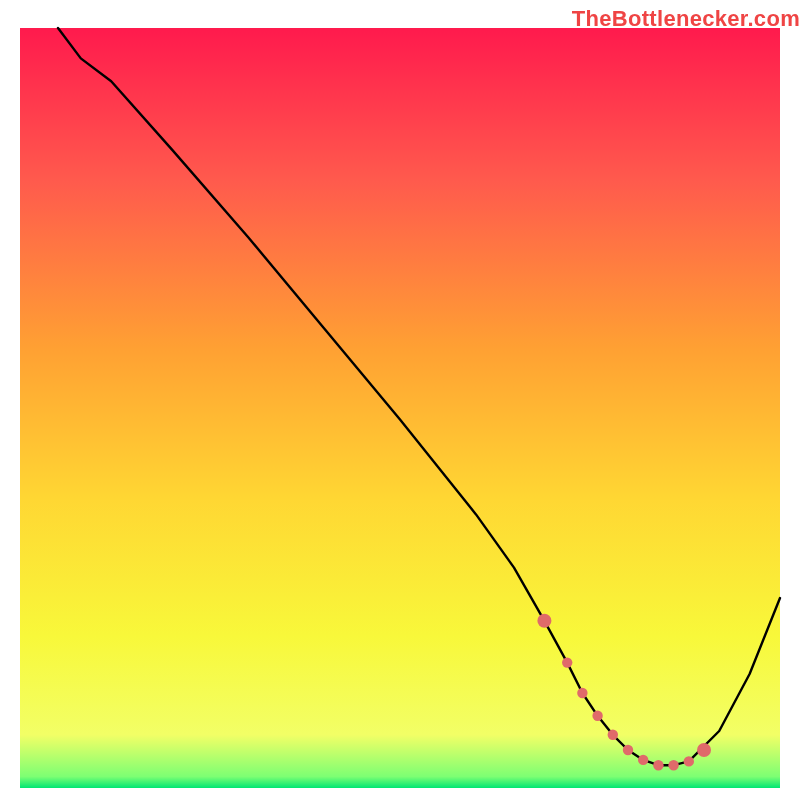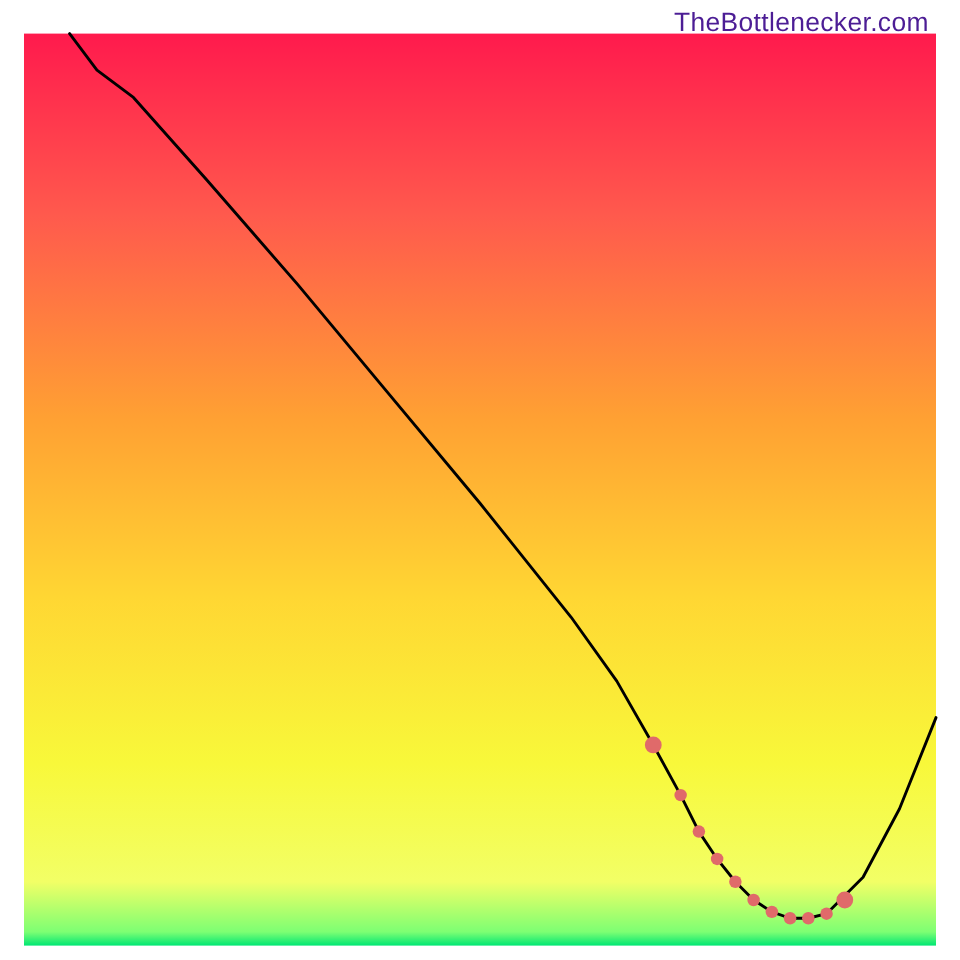--- a/index.html
+++ b/index.html
@@ -12,24 +12,24 @@
     font-family: Arial, Helvetica, sans-serif;
   }
   .stage {
     position: relative;
     width: 800px;
     height: 800px;
   }
   .watermark {
     position: absolute;
     top: 6px;
-    right: 26px;
+    right: 0;
     font-size: 22px;
-    font-weight: 400;
-    color: #4c1d95;
+    font-weight: 700;
+    color: #ef4444;
     letter-spacing: 0.3px;
     z-index: 10;
     user-select: none;
   }
   svg.plot {
     position: absolute;
     left: 0;
     top: 0;
     width: 800px;
     height: 800px;

